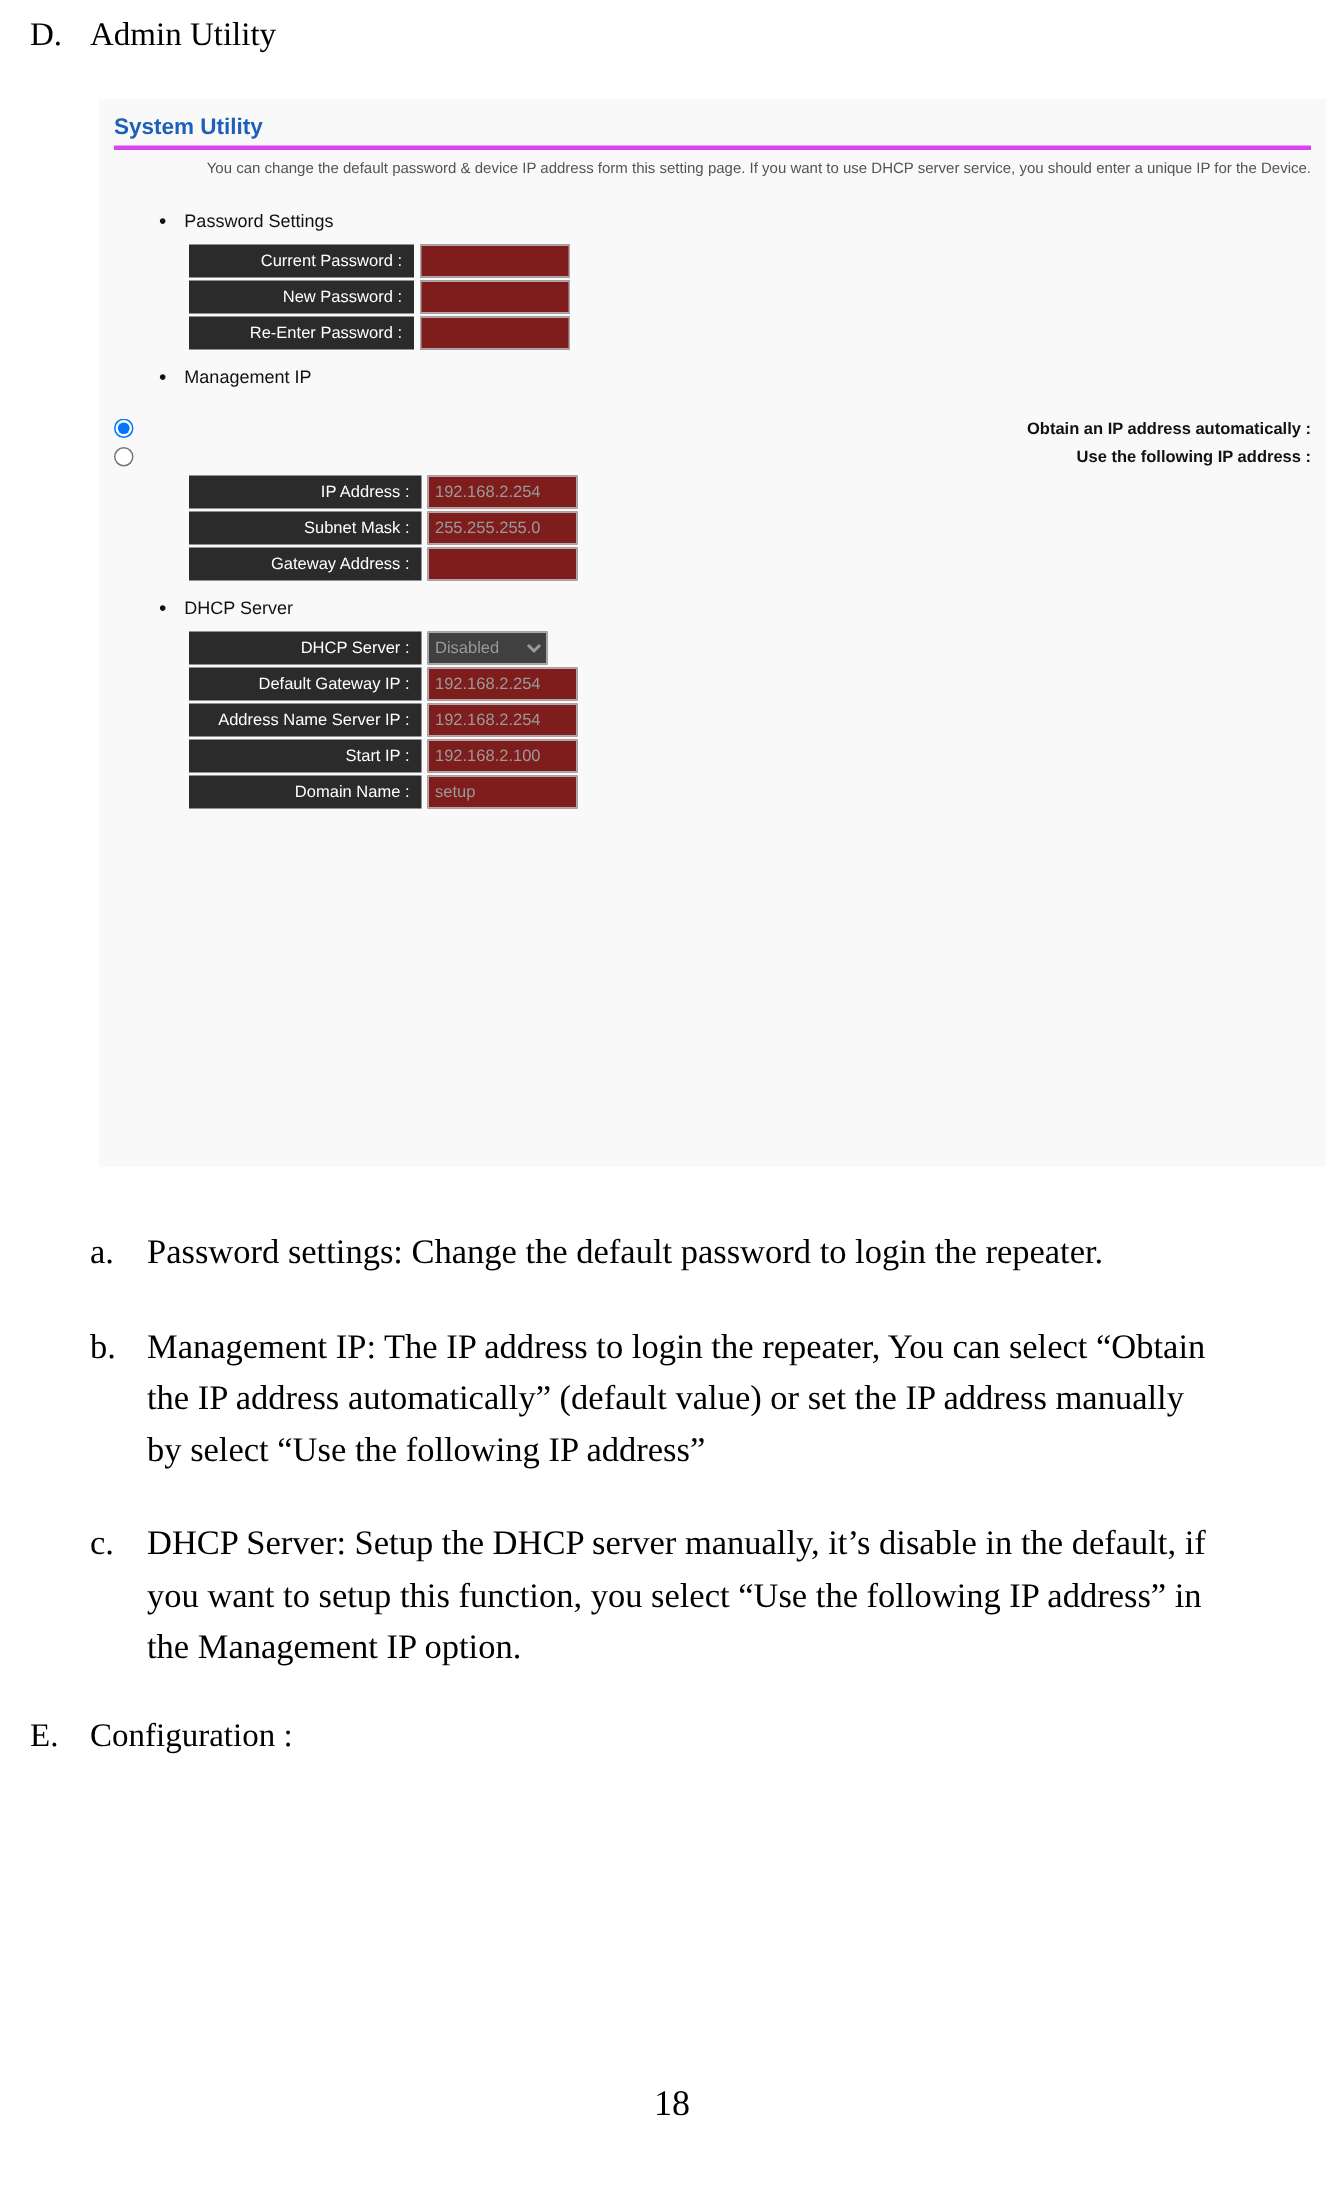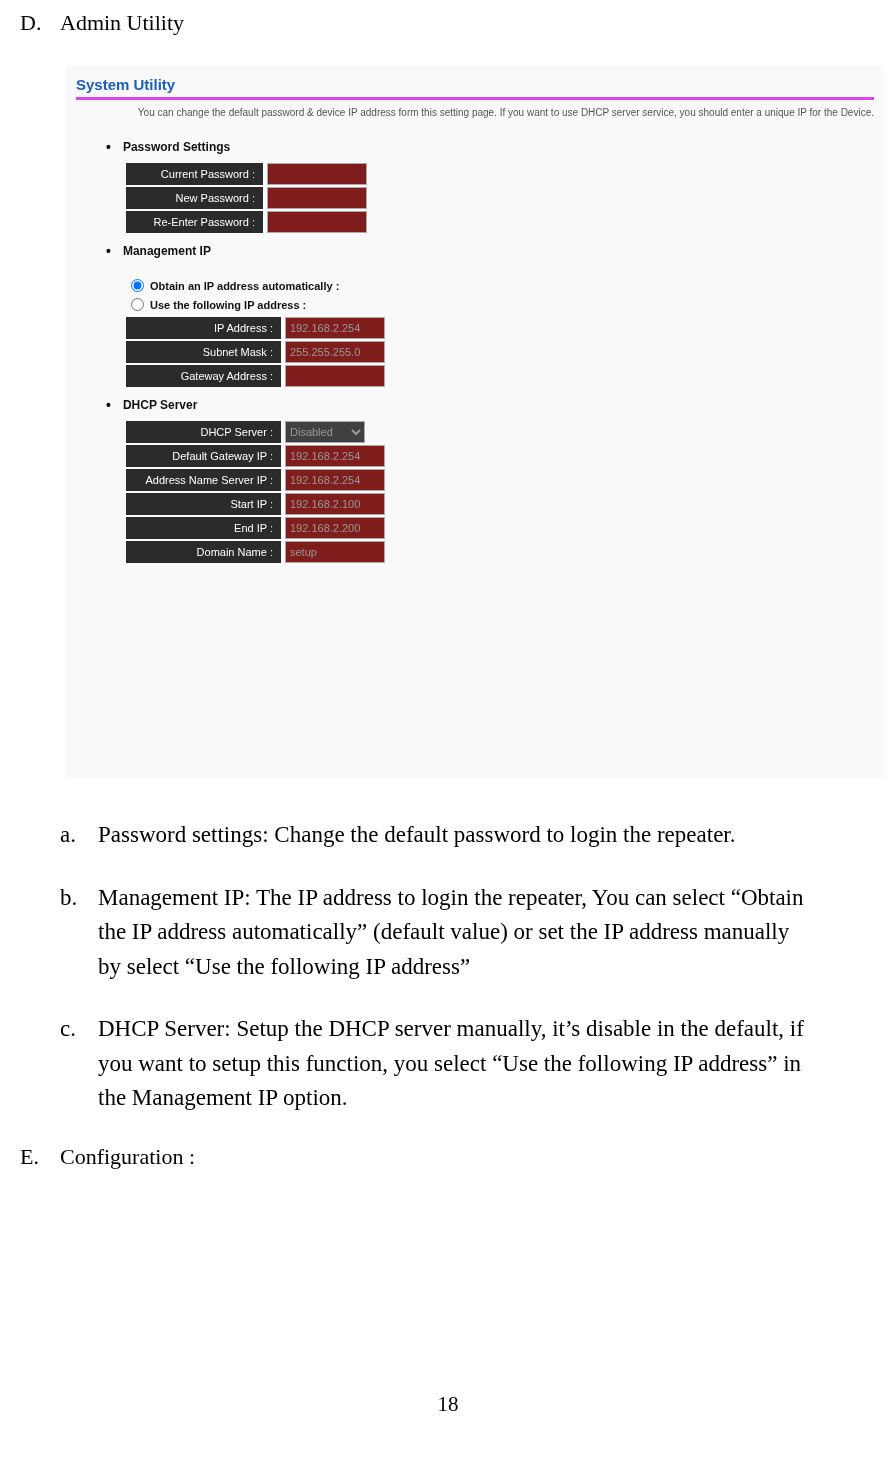--- a/index.html
+++ b/index.html
@@ -27,32 +27,32 @@
     }
     .sys-title {
       color: #1e5fb8;
       font-size: 15px;
       font-weight: bold;
       border-bottom: 3px solid #d946ef;
       padding-bottom: 4px;
       margin-bottom: 6px;
     }
     .sys-desc { font-size: 10px; color: #555; line-height: 1.3; margin-bottom: 20px; text-align: right; }
-    .bullet-row { display: flex; align-items: center; margin: 10px 0 8px 30px; font-weight: bold; font-size: 12px; }
+    .bullet-row { display: flex; align-items: center; margin: 10px 0 8px 30px; font-weight: normal; font-size: 12px; }
     .bullet-row::before { content: "•"; margin-right: 12px; font-size: 14px; }
     .form-rows { margin-left: 50px; }
     .form-rows.narrow { margin-left: 50px; }
     .frow { display: flex; align-items: stretch; margin-bottom: 2px; }
     .flabel {
       background: #2b2b2b;
       color: #fff;
       text-align: right;
       padding: 5px 8px;
       font-size: 11px;
-      width: 137px;
+      width: 150px;
       flex-shrink: 0;
     }
     .flabel.w2 { width: 155px; }
     .finput {
       margin-left: 4px;
       flex-shrink: 0;
     }
     .finput input[type="text"], .finput input[type="password"] {
       border: 1px solid #aaa;
       height: 22px;
@@ -64,44 +64,44 @@
     }
     .finput select {
       border: 1px solid #aaa;
       height: 22px;
       width: 80px;
       font-size: 11px;
       color: #999;
       background:#404040;
     }
     .radio-row {
-      margin-left: 55px;
       display: flex;
       align-items: center;
       font-size: 11px;
       font-weight: bold;
       margin-top: 6px;
+      justify-content: space-between;
     }
     .radio-row input[type="radio"] { margin-right: 6px; }
     .radio-spacer { height: 6px; }
     .notes {
       margin: 40px 0 0 40px;
       font-family: "Times New Roman", serif;
       font-size: 23px;
       line-height: 1.5;
     }
     .note-item { display: flex; margin-bottom: 28px; }
     .note-letter { width: 38px; flex-shrink: 0; }
     .note-text { flex: 1; padding-right: 60px; }
     .page-num {
       position: absolute;
       bottom: 40px;
       left: 0; right: 0;
       text-align: center;
-      font-size: 21px;
+      font-size: 24px;
     }
   </style>
 </head>
 <body>
 
 <div class="page">
   <div class="sec-head">
     <span class="letter">D.</span>
     <span>Admin Utility</span>
   </div>
@@ -163,24 +163,20 @@
       </div>
       <div class="frow">
         <div class="flabel w2">Address Name Server IP :</div>
         <div class="finput"><input type="text" value="192.168.2.254" style=""></div>
       </div>
       <div class="frow">
         <div class="flabel w2">Start IP :</div>
         <div class="finput"><input type="text" value="192.168.2.100" style=""></div>
       </div>
       <div class="frow">
-        <div class="flabel w2">End IP :</div>
-        <div class="finput"><input type="text" value="192.168.2.200" style=""></div>
-      </div>
-      <div class="frow">
         <div class="flabel w2">Domain Name :</div>
         <div class="finput"><input type="text" value="setup" style=""></div>
       </div>
     </div>
   </div>
 
   <div class="notes">
     <div class="note-item">
       <div class="note-letter">a.</div>
       <div class="note-text">Password settings: Change the default password to login the repeater.</div>

